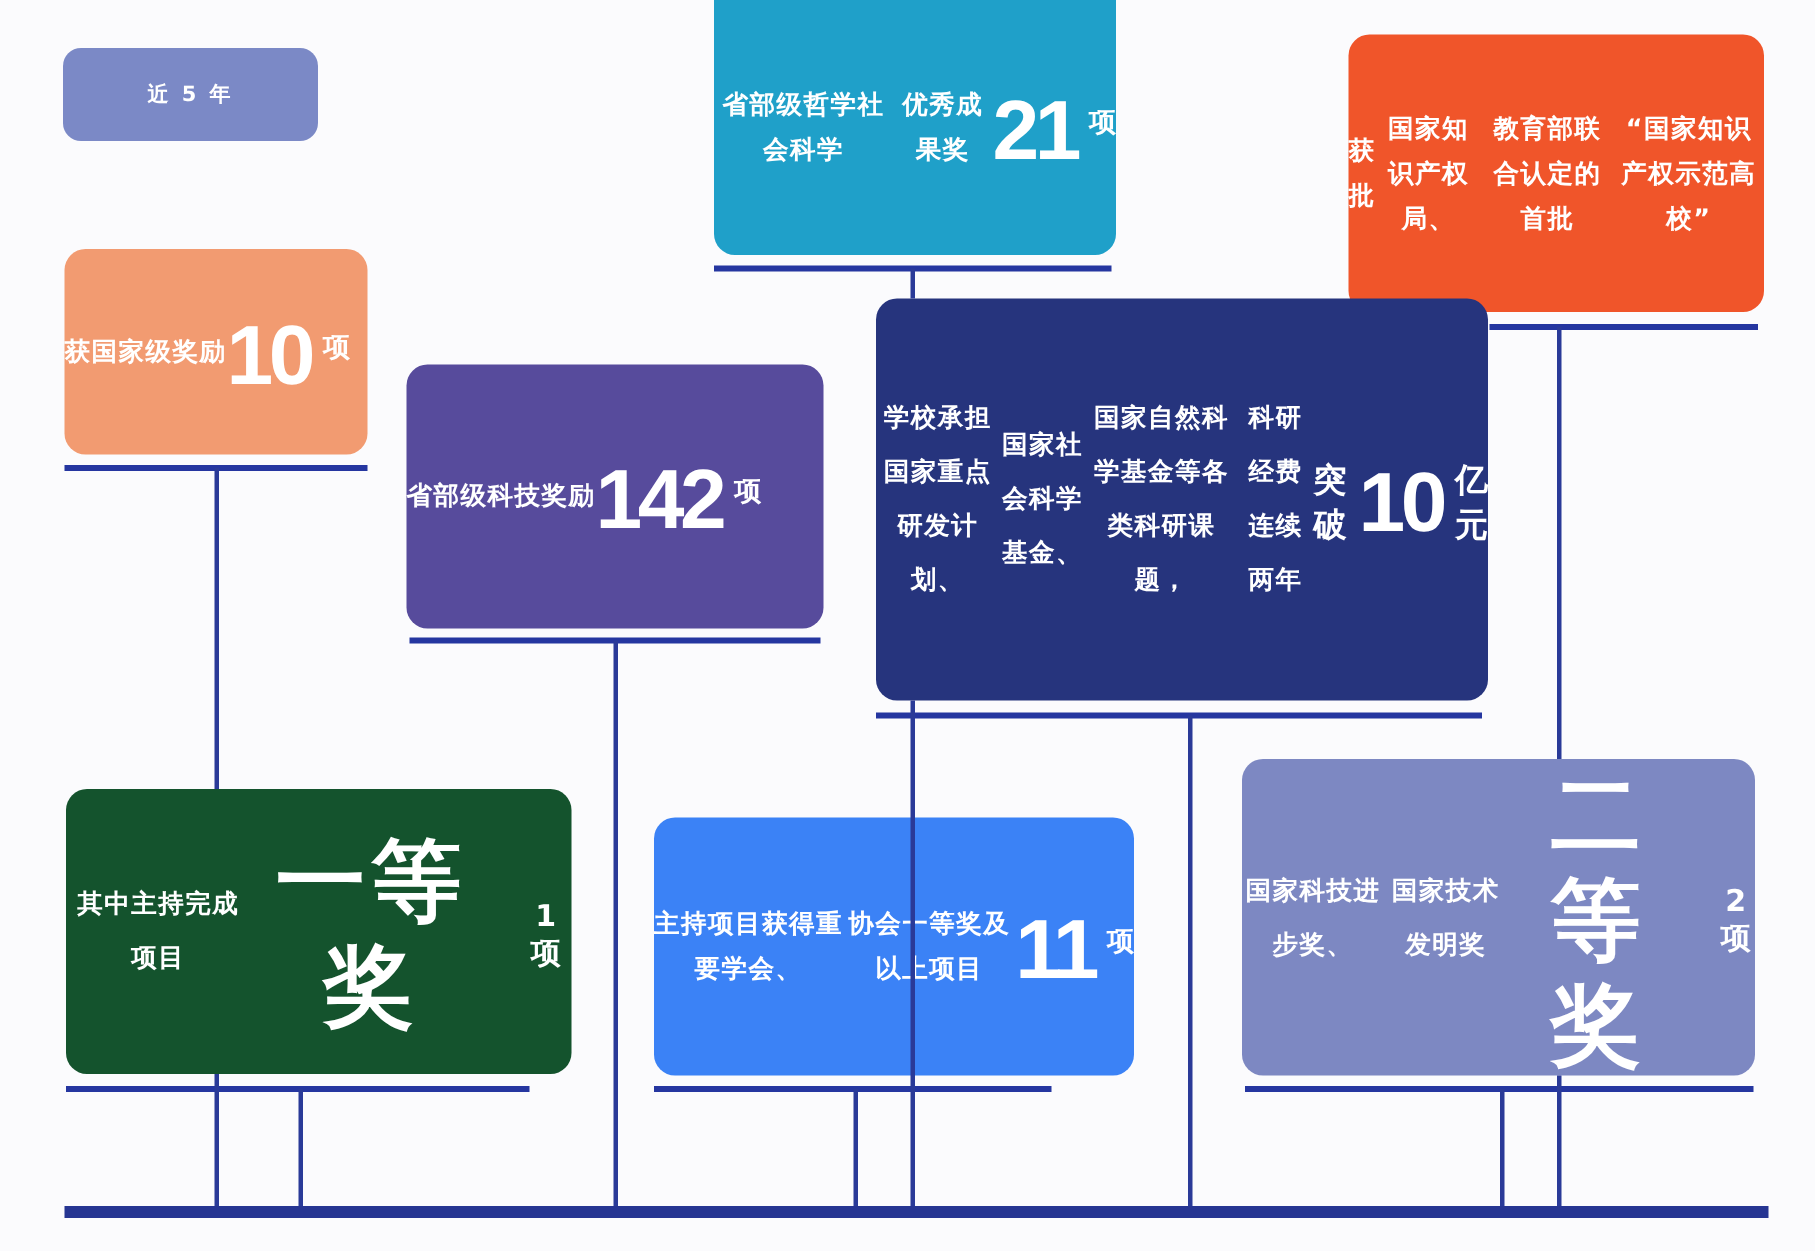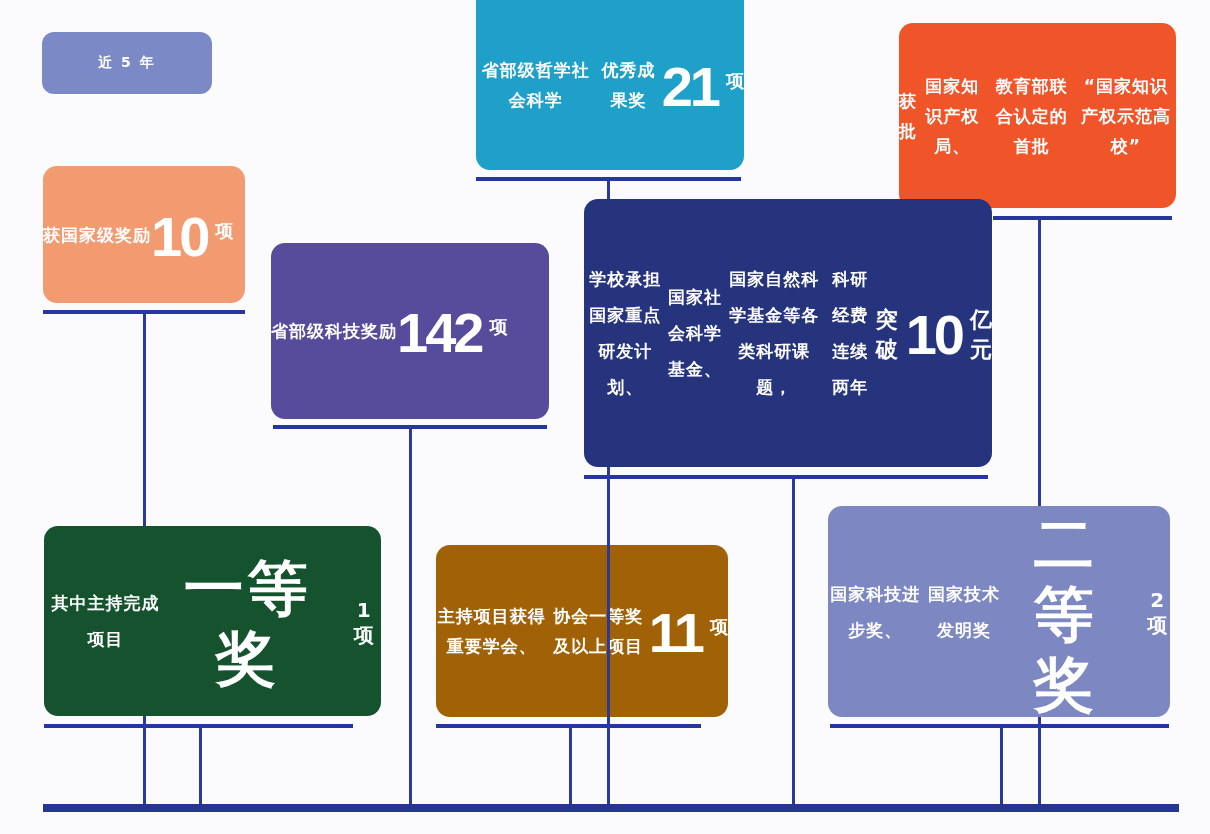--- a/index.html
+++ b/index.html
@@ -84,21 +84,21 @@
 
 <div class="box" style="left:44px; top:526px; width:337px; height:190px; background:#14532d;">
   <div class="line-text" style="line-height:36px;">其中主持完成项目</div>
   <div class="big-row">
     <span class="grade">一等奖</span>
     <span class="grade-count">1 项</span>
   </div>
 </div>
 <div class="hbar" style="left:44px; top:724px; width:309px;"></div>
 
-<div class="box" style="left:436px; top:545px; width:292px; height:172px; background:#a16207;">
+<div class="box" style="left:436px; top:545px; width:320px; height:172px; background:#3b82f6;">
   <div class="line-text">主持项目获得重要学会、</div>
   <div class="line-text">协会一等奖及以上项目</div>
   <div class="big-row">
     <span class="big-num">11</span>
     <span class="unit">项</span>
   </div>
 </div>
 <div class="hbar" style="left:436px; top:724px; width:265px;"></div>
 
 <div class="box" style="left:828px; top:506px; width:342px; height:211px; background:#7d88c2;">

